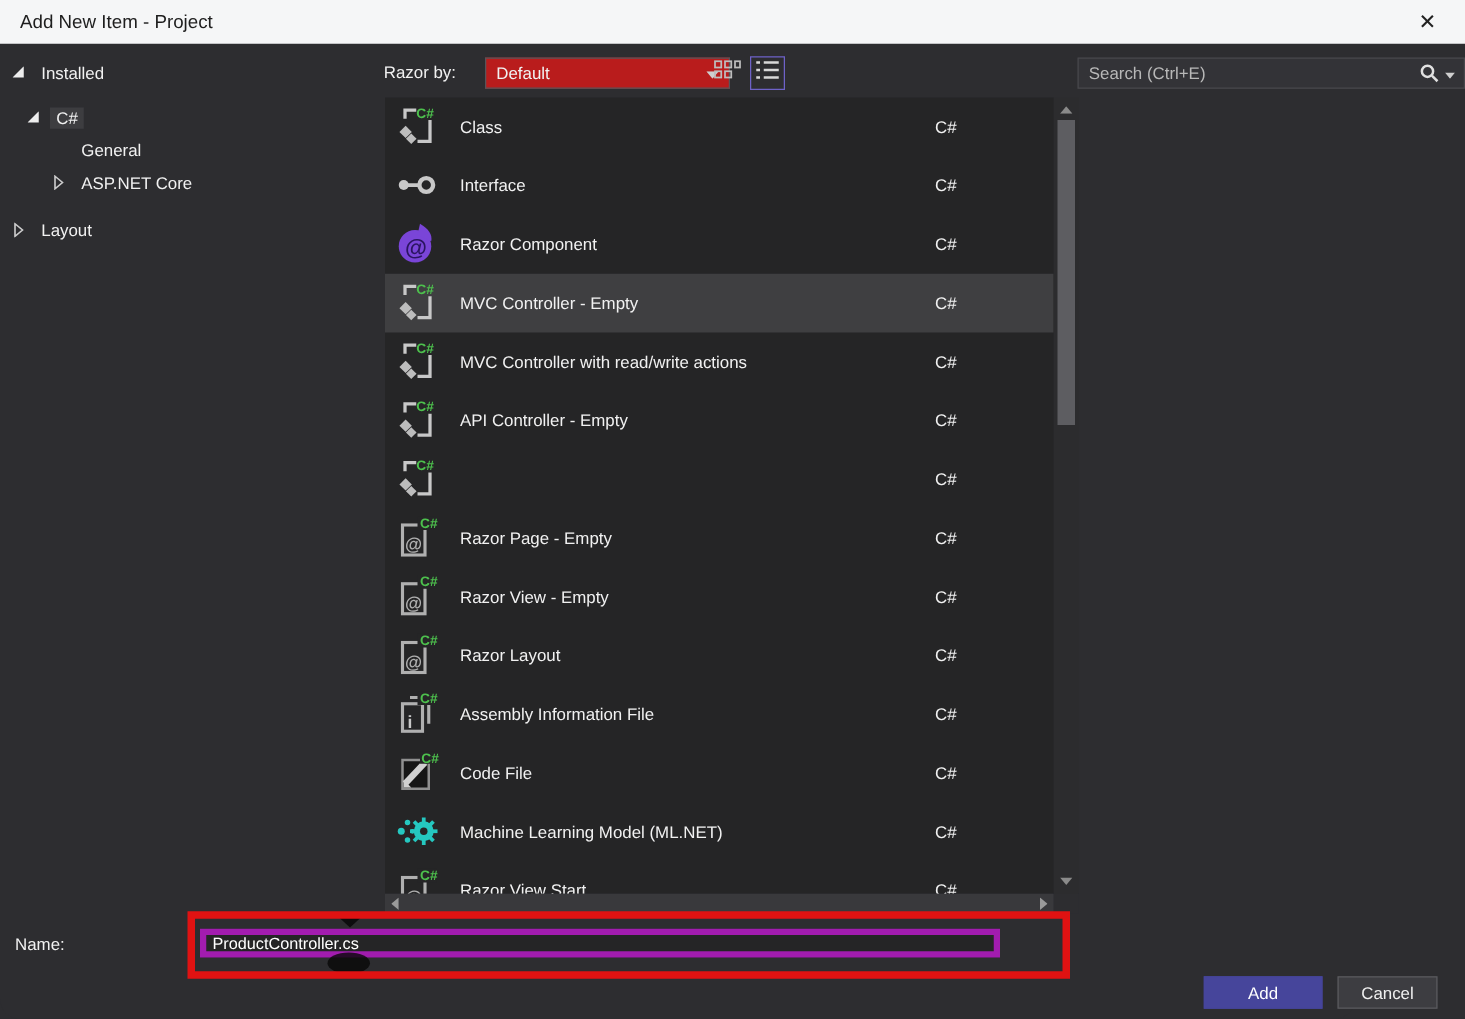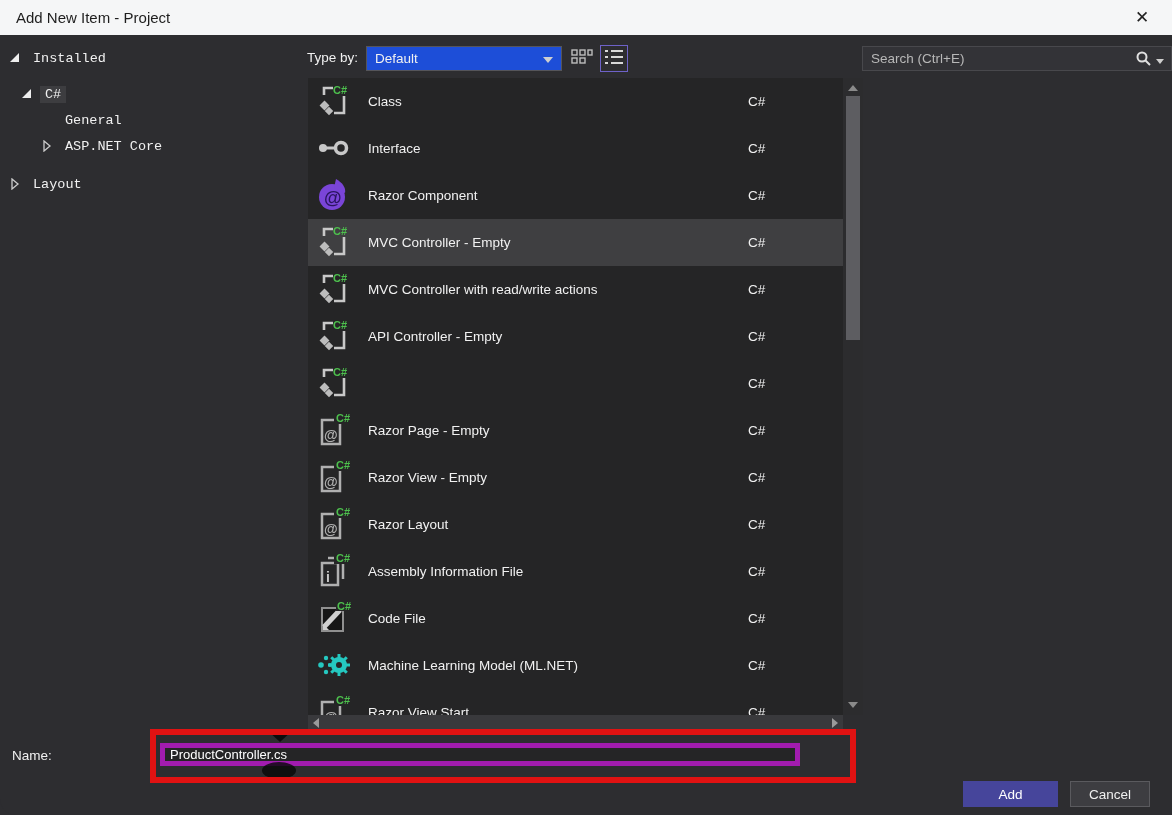--- a/index.html
+++ b/index.html
@@ -12,31 +12,31 @@
     background:#f5f6f7; display:flex; align-items:center; }
   .title { margin-left:16px; font-size:15px; color:#1e1e1e; }
   .close-btn { position:absolute; right:8px; top:0; width:44px; height:35px;
     display:flex; align-items:center; justify-content:center;
     font-size:17px; color:#222; cursor:default; }
 
   
   .sidebar { position:absolute; left:0; top:45px; width:300px; }
   .tree-item { display:flex; align-items:center; height:26px; font-size:13.5px; color:#f1f1f1; }
   .tree-item .exp { width:18px; display:inline-flex; align-items:center; }
-  .tree-item .tlabel { padding:1px 5px;font-family:Liberation Mono, monospace; }
+  .tree-item .tlabel { padding:1px 5px; }
   .tree-item .tlabel.sel { background:#3d3d40; }
   .lvl0 { padding-left:10px; }
   .lvl1 { padding-left:22px; margin-top:10px; }
   .lvl2 { padding-left:42px; }
   .gap-top { margin-top:12px; }
 
   
   .sortby-label { position:absolute; left:307px; top:50px; font-size:13.5px; color:#f1f1f1; }
-  .sort-dropdown { position:absolute; left:366px; top:46px; width:196px; height:25px;
-    background:#1d4ed8; border:1px solid#55555a; display:flex; align-items:center; font-size:13.5px; color:#f1f1f1; }
+  .sort-dropdown { position:absolute; left:388px; top:46px; width:196px; height:25px;
+    background:#b91c1c; border:1px solid#55555a; display:flex; align-items:center; font-size:13.5px; color:#f1f1f1; }
   .sort-dropdown .val { margin-left:8px; flex:1; }
   .sort-dropdown .caret { margin-right:8px; }
   .view-btn { position:absolute; top:45px; width:28px; height:27px;
     display:flex; align-items:center; justify-content:center; }
   .grid-btn { left:568px; }
   .listview-btn { left:600px; border:1px solid #6e62c8; }
 
   
   .searchbox { position:absolute; left:862px; top:46px; width:310px; height:25px;
     background:#333337; border:1px solid #48484c; display:flex; align-items:center; }
@@ -138,21 +138,21 @@
       <div class="tree-item lvl0 gap-top">
         <span class="exp">
           <svg width="10" height="12">
             <polygon points="2,1 8,6 2,11" fill="none" stroke="#cccccc" stroke-width="1.3"></polygon>
           </svg>
         </span>
         <span class="tlabel">Layout</span>
       </div>
     </div>
 
-  <span class="sortby-label">Type by:</span>
+  <span class="sortby-label">Razor by:</span>
   <div class="sort-dropdown">
     <span class="val">Default</span>
     <span class="caret">
       <svg width="10" height="6">
           <polygon points="0,0 10,0 5,6" fill="#cfcfcf"></polygon>
         </svg>
     </span>
   </div>
 
   <div class="view-btn grid-btn">

